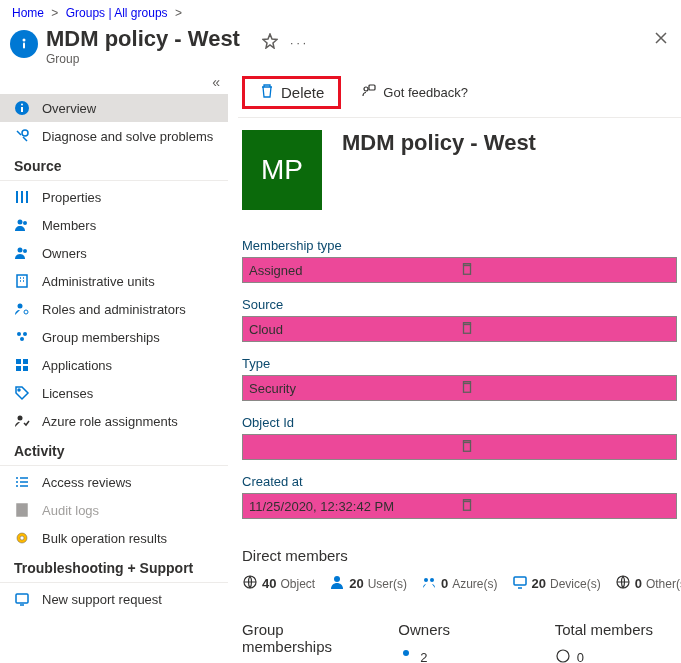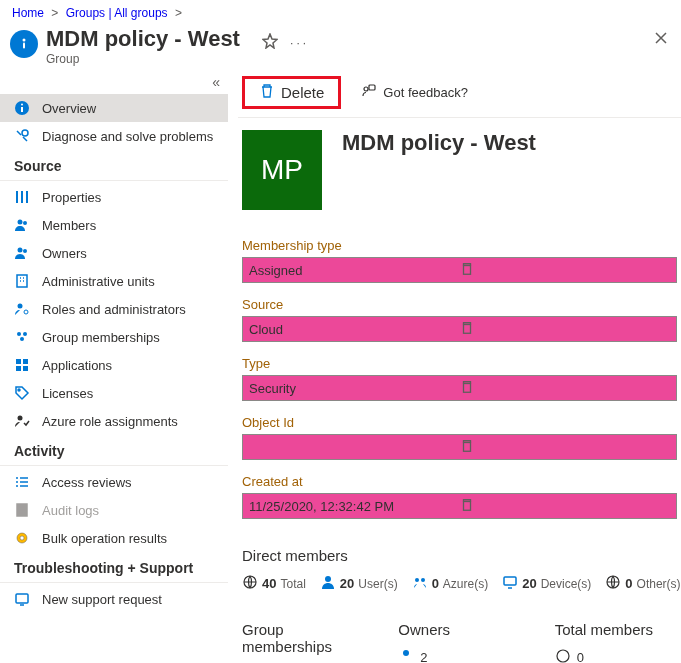--- a/index.html
+++ b/index.html
@@ -159,21 +159,21 @@
     justify-content: center;
     font-size: 28px;
     font-weight: 400;
   }
   .group-name {
     font-size: 22px;
     font-weight: 600;
   }
 
   .field-block { margin-bottom: 14px; padding-left:4px; padding-right:4px;}
-  .field-label { font-size: 13px; margin-bottom: 4px; color: #a16207; }
+  .field-label { font-size: 13px; margin-bottom: 4px; color: #0c4a6e; }
   .field-input {
     display: flex;
     align-items: center;
     border: 1px solid #8a8886;
     background: #ec4899;
     height: 26px;
     padding: 0 6px;
     color: #323130;
     font-size: 13px;
   }
@@ -500,21 +500,21 @@
     </div>
 
     <div class="section-title">Direct members</div>
     <div class="member-stats">
       <div class="stat">
         <span><svg viewBox="0 0 16 16" fill="none" stroke="#323130" stroke-width="1.2">
               <circle cx="8" cy="8" r="6"></circle>
               <path d="M2 8h12M8 2c2 3 2 9 0 12M8 2c-2 3-2 9 0 12"></path>
             </svg></span>
         <span class="num">40</span>
-        <span class="lbl">Total</span>
+        <span class="lbl">Object</span>
       </div>
       <div class="stat">
         <span><svg viewBox="0 0 16 16" fill="#0078d4">
               <circle cx="8" cy="5" r="3"></circle>
               <path d="M2 15c0-4 3-6 6-6s6 2 6 6"></path>
             </svg></span>
         <span class="num">20</span>
         <span class="lbl">User(s)</span>
       </div>
       <div class="stat">

